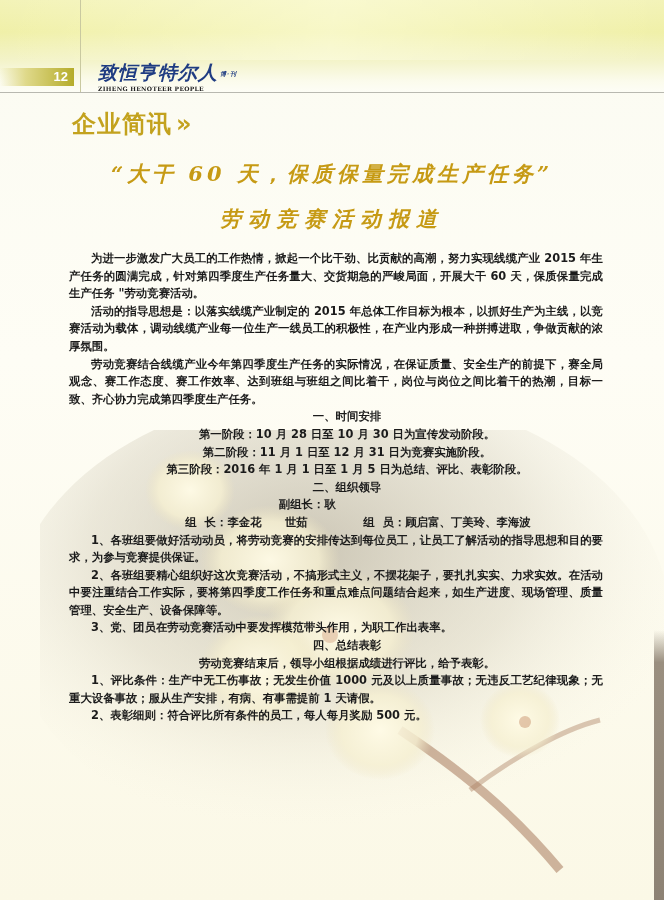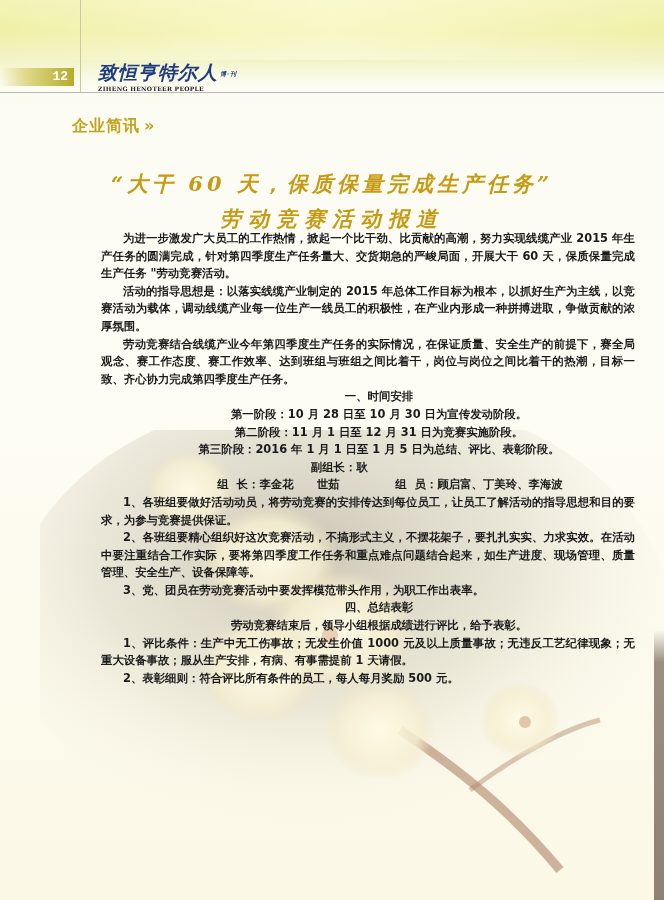--- a/index.html
+++ b/index.html
@@ -8,42 +8,42 @@
     background: linear-gradient(180deg, #fbfbf2 0%, #fefdf5 40%, #fbf8e6 100%); }
   
   .header-band { position: absolute; left: 0; top: 0; width: 664px; height: 92px;
     background: linear-gradient(180deg, #f3f3b8 0%, #f0f0a8 35%, #f3f3c8 65%, #fbfbec 88%, #fdfdf6 100%); }
   .header-band::after { content: ""; position: absolute; left: 0; right: 0; top: 0; height: 60px;
     background: linear-gradient(100deg, rgba(255,255,255,0.0) 0%, rgba(255,255,230,0.5) 50%, rgba(255,255,255,0.0) 100%); }
   .header-divider-v { position: absolute; left: 80px; top: 0; width: 1px; height: 92px; background: #c9c9a0; }
   .header-rule { position: absolute; left: 0; top: 92px; width: 664px; height: 1px; background: #b8b8b0; }
   .page-tab { position: absolute; left: 0; top: 68px; width: 74px; height: 18px;
     background: linear-gradient(90deg, rgba(255,255,255,0) 0%, #dfd98a 35%, #b5ac2a 100%); }
-  .page-number { position: absolute; right: 6px; top: 1px; font-family: Liberation Mono, monospace; font-weight: bold; font-size: 13px; color: #ffffff; margin-left: 48px; }
+  .page-number { position: absolute; right: 6px; top: 1px; font-family: Liberation Sans, sans-serif; font-weight: bold; font-size: 13px; color: #ffffff; margin-left: 48px; }
   .brand { position: absolute; left: 98px; top: 62px; }
   .brand-cn { font-family: "DejaVu Serif", serif; font-weight: bold; font-style: italic; font-size: 19px; color: #1f3c82; letter-spacing: 1px; line-height: 20px; }
   .brand-cn-small { font-size: 6px; color: #1f3c82; vertical-align: middle; margin-left: 2px; }
   .brand-en { font-family: "DejaVu Serif", serif; font-weight: bold; font-size: 6px; color: #222; letter-spacing: 0.3px; margin-top: 1px; }
 
   
   .flower-bg { position: absolute; left: 40px; top: 430px; width: 640px; height: 470px; pointer-events: none; }
 
   .right-edge { position: absolute; right: 0; top: 630px; width: 10px; height: 270px;
     background: linear-gradient(180deg, rgba(140,128,115,0) 0%, #9a8f80 12%, #8d8274 100%); }
 
   
-  .section-heading { position: absolute; left: 72px; top: 116px; font-family: "DejaVu Serif", serif; font-weight: bold; font-size: 16px; color: #c3a21e; letter-spacing: 1px; }
+  .section-heading { position: absolute; left: 72px; top: 108px; font-family: "DejaVu Serif", serif; font-weight: bold; font-size: 24px; color: #c3a21e; letter-spacing: 1px; }
   .section-heading .chevrons { font-family: "DejaVu Sans", sans-serif; font-weight: bold; letter-spacing: -4px; margin-left: 4px; }
 
   .title { position: absolute; left: 0; width: 664px; text-align: center; font-family: "DejaVu Serif", serif; font-weight: bold; font-style: italic; color: #c69a14; }
-  .title-1 { top: 170px; font-size: 21px; letter-spacing: 4px; font-style: italic; }
+  .title-1 { top: 160px; font-size: 21px; letter-spacing: 4px; font-style: italic; }
   .title-2 { top: 205px; font-size: 21px; letter-spacing: 7px; }
 
   
-  .body { position: absolute; left: 69px; top: 230px; width: 534px; font-family: "DejaVu Sans", sans-serif; font-weight: bold; font-size: 11.4px; line-height: 17.6px; color: #1b1b1b; margin-left: 32px; }
+  .body { position: absolute; left: 69px; top: 250px; width: 534px; font-family: "DejaVu Sans", sans-serif; font-weight: bold; font-size: 11.4px; line-height: 17.6px; color: #1b1b1b; }
   .body p { margin: 0; text-align: justify; }
   .body p.indent { text-indent: 22px; }
   .body p.nojust { text-align: center; }
   .members span { display: inline-block; }
 </style>
 </head>
 <body>
 
 <div class="page">
 
@@ -102,20 +102,21 @@
   <div class="body">
     <p class="indent">为进一步激发广大员工的工作热情，掀起一个比干劲、比贡献的高潮，努力实现线缆产业 2015 年生产任务的圆满完成，针对第四季度生产任务量大、交货期急的严峻局面，开展大干 60 天，保质保量完成生产任务 "劳动竞赛活动。</p>
     <p class="indent">活动的指导思想是：以落实线缆产业制定的 2015 年总体工作目标为根本，以抓好生产为主线，以竞赛活动为载体，调动线缆产业每一位生产一线员工的积极性，在产业内形成一种拼搏进取，争做贡献的浓厚氛围。</p>
     <p class="indent">劳动竞赛结合线缆产业今年第四季度生产任务的实际情况，在保证质量、安全生产的前提下，赛全局观念、赛工作态度、赛工作效率、达到班组与班组之间比着干，岗位与岗位之间比着干的热潮，目标一致、齐心协力完成第四季度生产任务。</p>
 
     <p class="indent nojust">一、时间安排</p>
     <p class="indent nojust">第一阶段：10 月 28 日至 10 月 30 日为宣传发动阶段。</p>
     <p class="indent nojust">第二阶段：11 月 1 日至 12 月 31 日为竞赛实施阶段。</p>
     <p class="indent nojust">第三阶段：2016 年 1 月 1 日至 1 月 5 日为总结、评比、表彰阶段。</p>
 
+    <p class="indent nojust">二、组织领导</p>
     <p class="indent nojust members">
       <span style="white-space:pre;width:88px;">组  长：李金花</span><span style="width:90px;">副组长：耿世茹</span><span style="white-space:pre;">组  员：顾启富、丁美玲、李海波</span>
     </p>
 
     <p class="indent">1、各班组要做好活动动员，将劳动竞赛的安排传达到每位员工，让员工了解活动的指导思想和目的要求，为参与竞赛提供保证。</p>
     <p class="indent">2、各班组要精心组织好这次竞赛活动，不搞形式主义，不摆花架子，要扎扎实实、力求实效。在活动中要注重结合工作实际，要将第四季度工作任务和重点难点问题结合起来，如生产进度、现场管理、质量管理、安全生产、设备保障等。</p>
     <p class="indent">3、党、团员在劳动竞赛活动中要发挥模范带头作用，为职工作出表率。</p>
 
     <p class="indent nojust">四、总结表彰</p>
     <p class="indent nojust">劳动竞赛结束后，领导小组根据成绩进行评比，给予表彰。</p>

